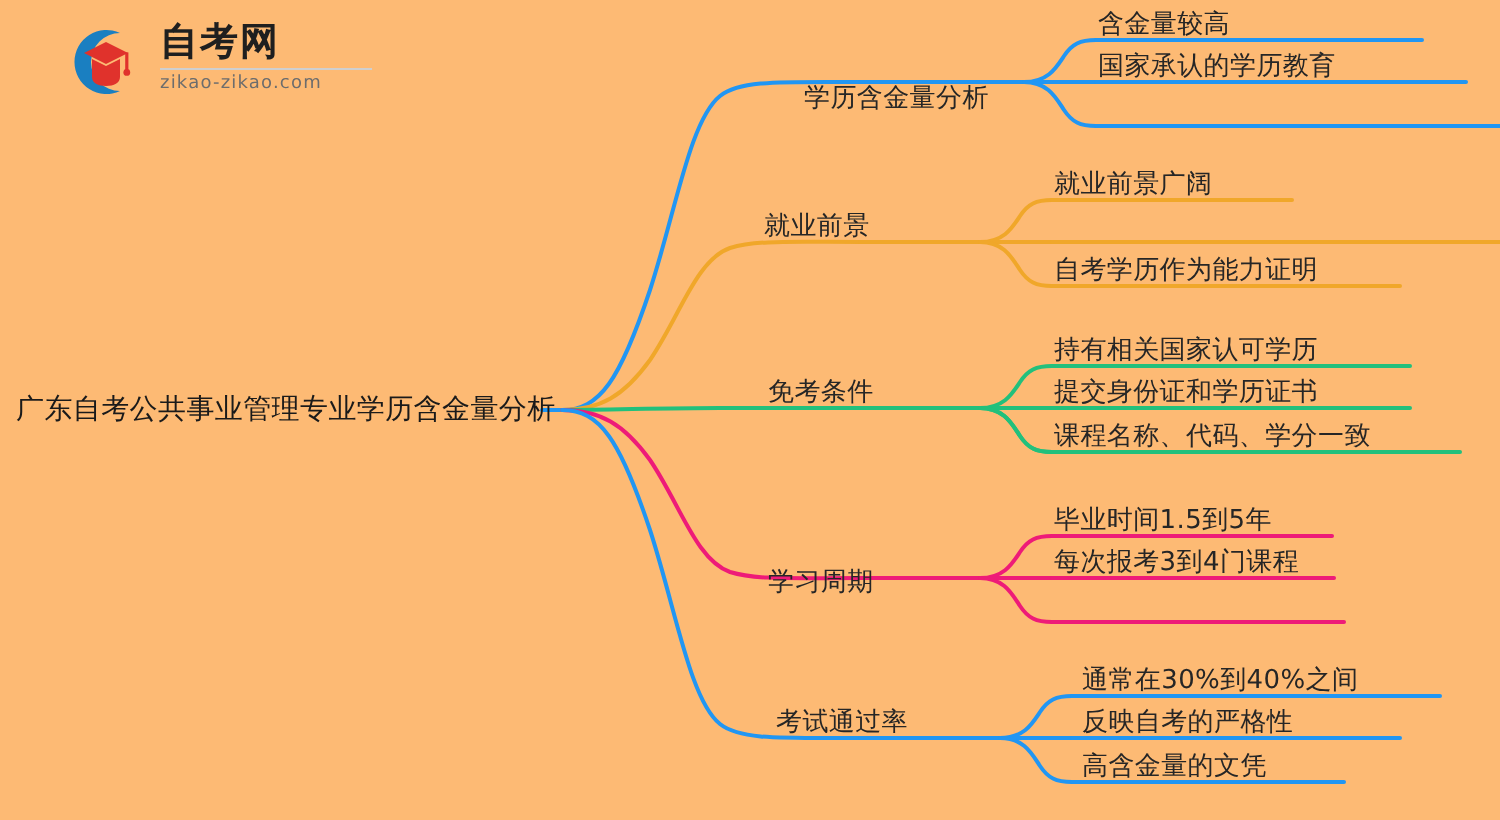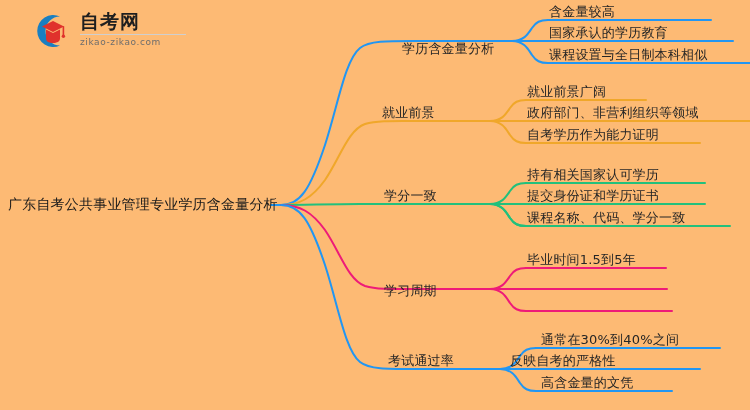--- a/index.html
+++ b/index.html
@@ -167,35 +167,34 @@
       <line x1="536" y1="369" x2="700" y2="369" stroke="#2196f3"></line>
       <path d="M500 369 C 512 369, 516 377, 520 383 C 524 389, 528 391, 536 391" stroke="#2196f3"></path>
       <line x1="536" y1="391" x2="672" y2="391" stroke="#2196f3"></line>
     </g>
   </svg>
 
   <div class="node-text" id="root-topic">广东自考公共事业管理专业学历含金量分析</div>
 
   <div class="node-text branch-label" style="left:402px; top:24px;margin-top:16px;">学历含金量分析</div>
   <div class="node-text branch-label" style="left:382px; top:104px;">就业前景</div>
-  <div class="node-text branch-label" style="left:384px; top:187px;">学分一致</div>
+  <div class="node-text branch-label" style="left:384px; top:187px;">免考条件</div>
   <div class="node-text branch-label" style="left:384px; top:282px;">学习周期</div>
   <div class="node-text branch-label" style="left:388px; top:352px;">考试通过率</div>
 
   <div class="node-text child-label" style="left:549px; top:3px;">含金量较高</div>
   <div class="node-text child-label" style="left:549px; top:24px;">国家承认的学历教育</div>
-  <div class="node-text child-label" style="left:549px; top:46px;">课程设置与全日制本科相似</div>
 
   <div class="node-text child-label" style="left:527px; top:83px;">就业前景广阔</div>
-  <div class="node-text child-label" style="left:527px; top:104px;">政府部门、非营利组织等领域</div>
   <div class="node-text child-label" style="left:527px; top:126px;">自考学历作为能力证明</div>
 
   <div class="node-text child-label" style="left:527px; top:166px;">持有相关国家认可学历</div>
   <div class="node-text child-label" style="left:527px; top:187px;">提交身份证和学历证书</div>
   <div class="node-text child-label" style="left:527px; top:209px;">课程名称、代码、学分一致</div>
 
   <div class="node-text child-label" style="left:527px; top:251px;">毕业时间1.5到5年</div>
+  <div class="node-text child-label" style="left:527px; top:272px;">每次报考3到4门课程</div>
 
   <div class="node-text child-label" style="left:541px; top:331px;">通常在30%到40%之间</div>
-  <div class="node-text child-label" style="left:510px; top:352px;">反映自考的严格性</div>
+  <div class="node-text child-label" style="left:541px; top:352px;">反映自考的严格性</div>
   <div class="node-text child-label" style="left:541px; top:374px;">高含金量的文凭</div>
 
 </div>
 
 </body></html>

